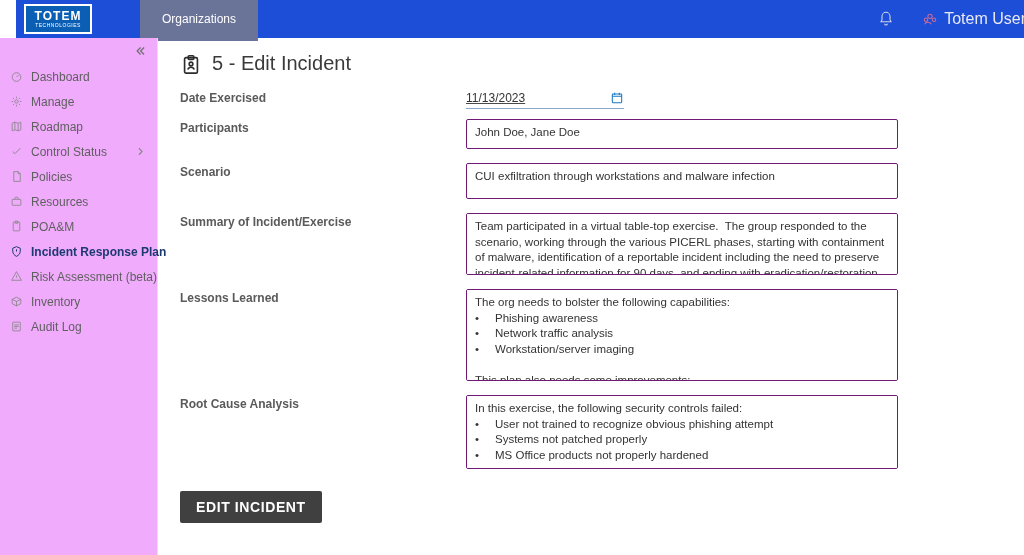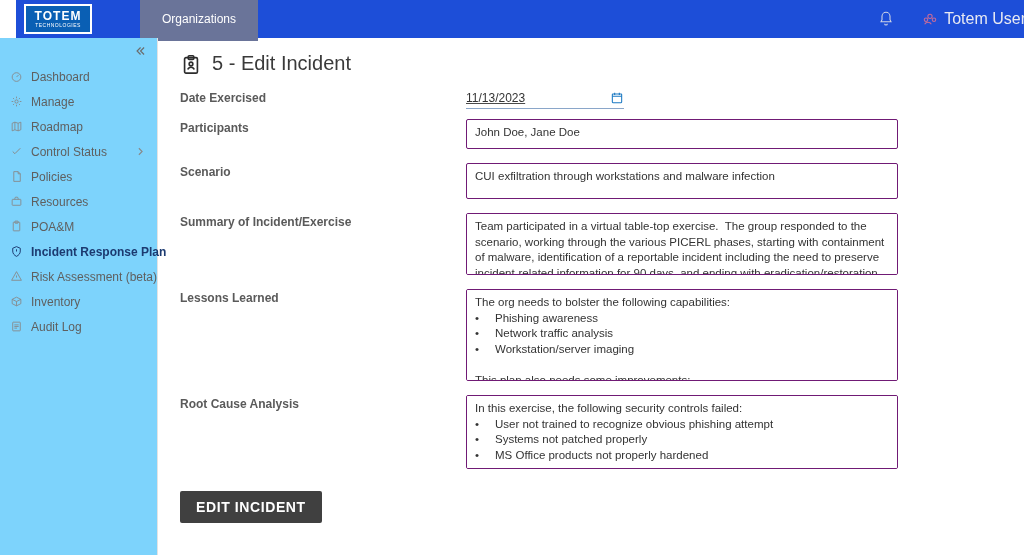--- a/index.html
+++ b/index.html
@@ -24,21 +24,21 @@
     background: #6a7499; margin-left: 48px; font-size: 12px;
   }
   .topbar-spacer { flex: 1; }
   .top-icon { width: 16px; height:16px; margin-right: 28px; display:flex; align-items:center; justify-content:center;}
   .top-icon svg { stroke: #cfd4e6; }
   .user-chip { display:flex; align-items:center; gap:6px; font-size:16px; color:#e7e9f2;}
   .user-icon { width:16px; height:16px; }
   
   .shell { display:flex; height: calc(555px - 38px); width:100%; }
   .sidebar {
-    width: 158px; background: #7dd3fc; border-right: 1px solid #e3e3e3;
+    width: 158px; background: #f0abfc; border-right: 1px solid #e3e3e3;
     display:flex; flex-direction:column; font-size: 12px; color:#5f5f5f;
   }
   .collapse-row { height: 26px; display:flex; align-items:center; justify-content:flex-end; padding-right:10px;}
   .collapse-row svg { stroke:#6b6b6b; }
   .side-item {
     display:flex; align-items:center; gap:8px;
     height: 25px; padding: 0 10px; cursor:pointer;
     white-space: nowrap;
   }
   .side-item svg { stroke:#888; fill:none; width:13px; height:13px; flex-shrink:0;}

